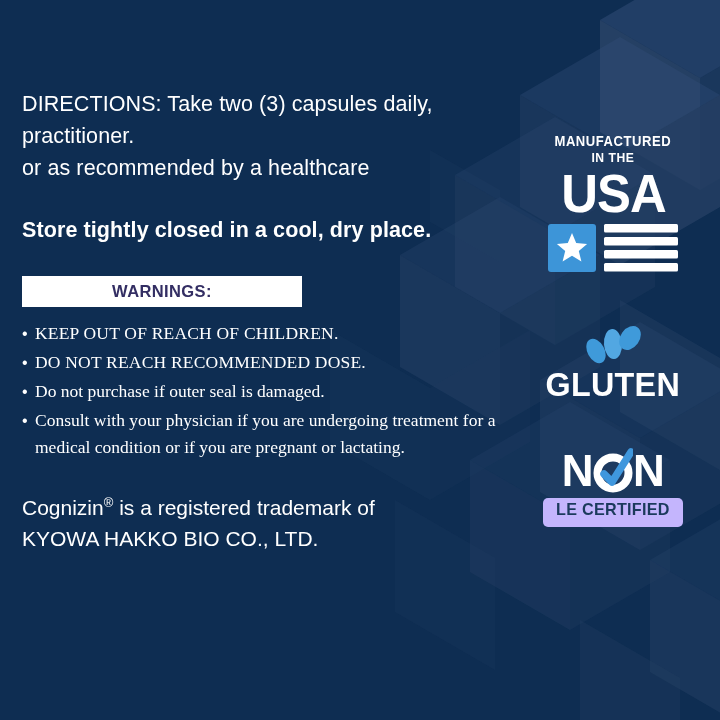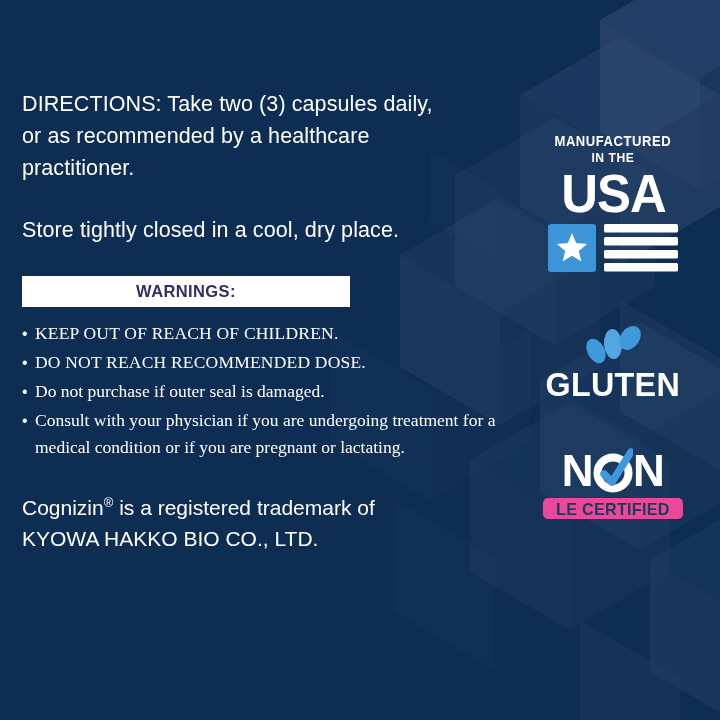--- a/index.html
+++ b/index.html
@@ -44,30 +44,30 @@
     font-size: 21.5px;
     line-height: 32px;
     font-weight: 400;
     letter-spacing: 0.1px;
   }
 
   .store-block {
     color: #ffffff;
     font-size: 21.5px;
     line-height: 32px;
-    font-weight: 400;
+    font-weight: 700;
     margin-top: 30px;
     letter-spacing: 0.1px;
   }
 
   
   #warnings-box {
     margin-top: 30px;
     background: #ffffff;
-    width: 328px;
+    width: 280px;
     height: 31px;
     display: flex;
     align-items: center;
     justify-content: center;
     text-align: right;
   }
   #warnings-title {
     color: #332e63;
     font-size: 16.5px;
     font-weight: bold;
@@ -211,23 +211,23 @@
   .gmo-word {
     color: #ffffff;
     font-size: 46px;
     font-weight: bold;
     line-height: 47px;
     letter-spacing: -0.5px;
     margin-top: -3px;
   }
   .certified-box {
     margin-top: 4px;
-    background: #ec4899;
+    background: #c4b5fd;
     border-radius: 5px;
-    padding: 2px 10px 0 10px;
+    padding: 2px 10px 8px 10px;
   }
   .certified-word {
     color: #1b3a5c;
     font-size: 17px;
     font-weight: bold;
     letter-spacing: 0.3px;
     line-height: 19px;
     display: block;
     transform: scaleX(0.95);
   }
@@ -273,22 +273,22 @@
       <polygon points="540,380 640,322 740,380 640,438" opacity="0.45"></polygon>
       <polygon points="470,460 570,402 670,460 570,518" opacity="0.35"></polygon>
       <polygon points="650,560 750,502 850,560 750,618" opacity="0.4"></polygon>
     </g>
   </svg>
 
   <div id="text-column">
 
     <div class="directions-block">
       <div>DIRECTIONS: Take two (3) capsules daily,</div>
+      <div>practitioner.</div>
       <div>or as recommended by a healthcare</div>
-      <div>practitioner.</div>
     </div>
 
     <div class="store-block">Store tightly closed in a cool, dry place.</div>
 
     <div id="warnings-box">
       <span id="warnings-title">WARNINGS:</span>
     </div>
 
     <ul id="warnings-list">
       <li class="warning-item upper">

